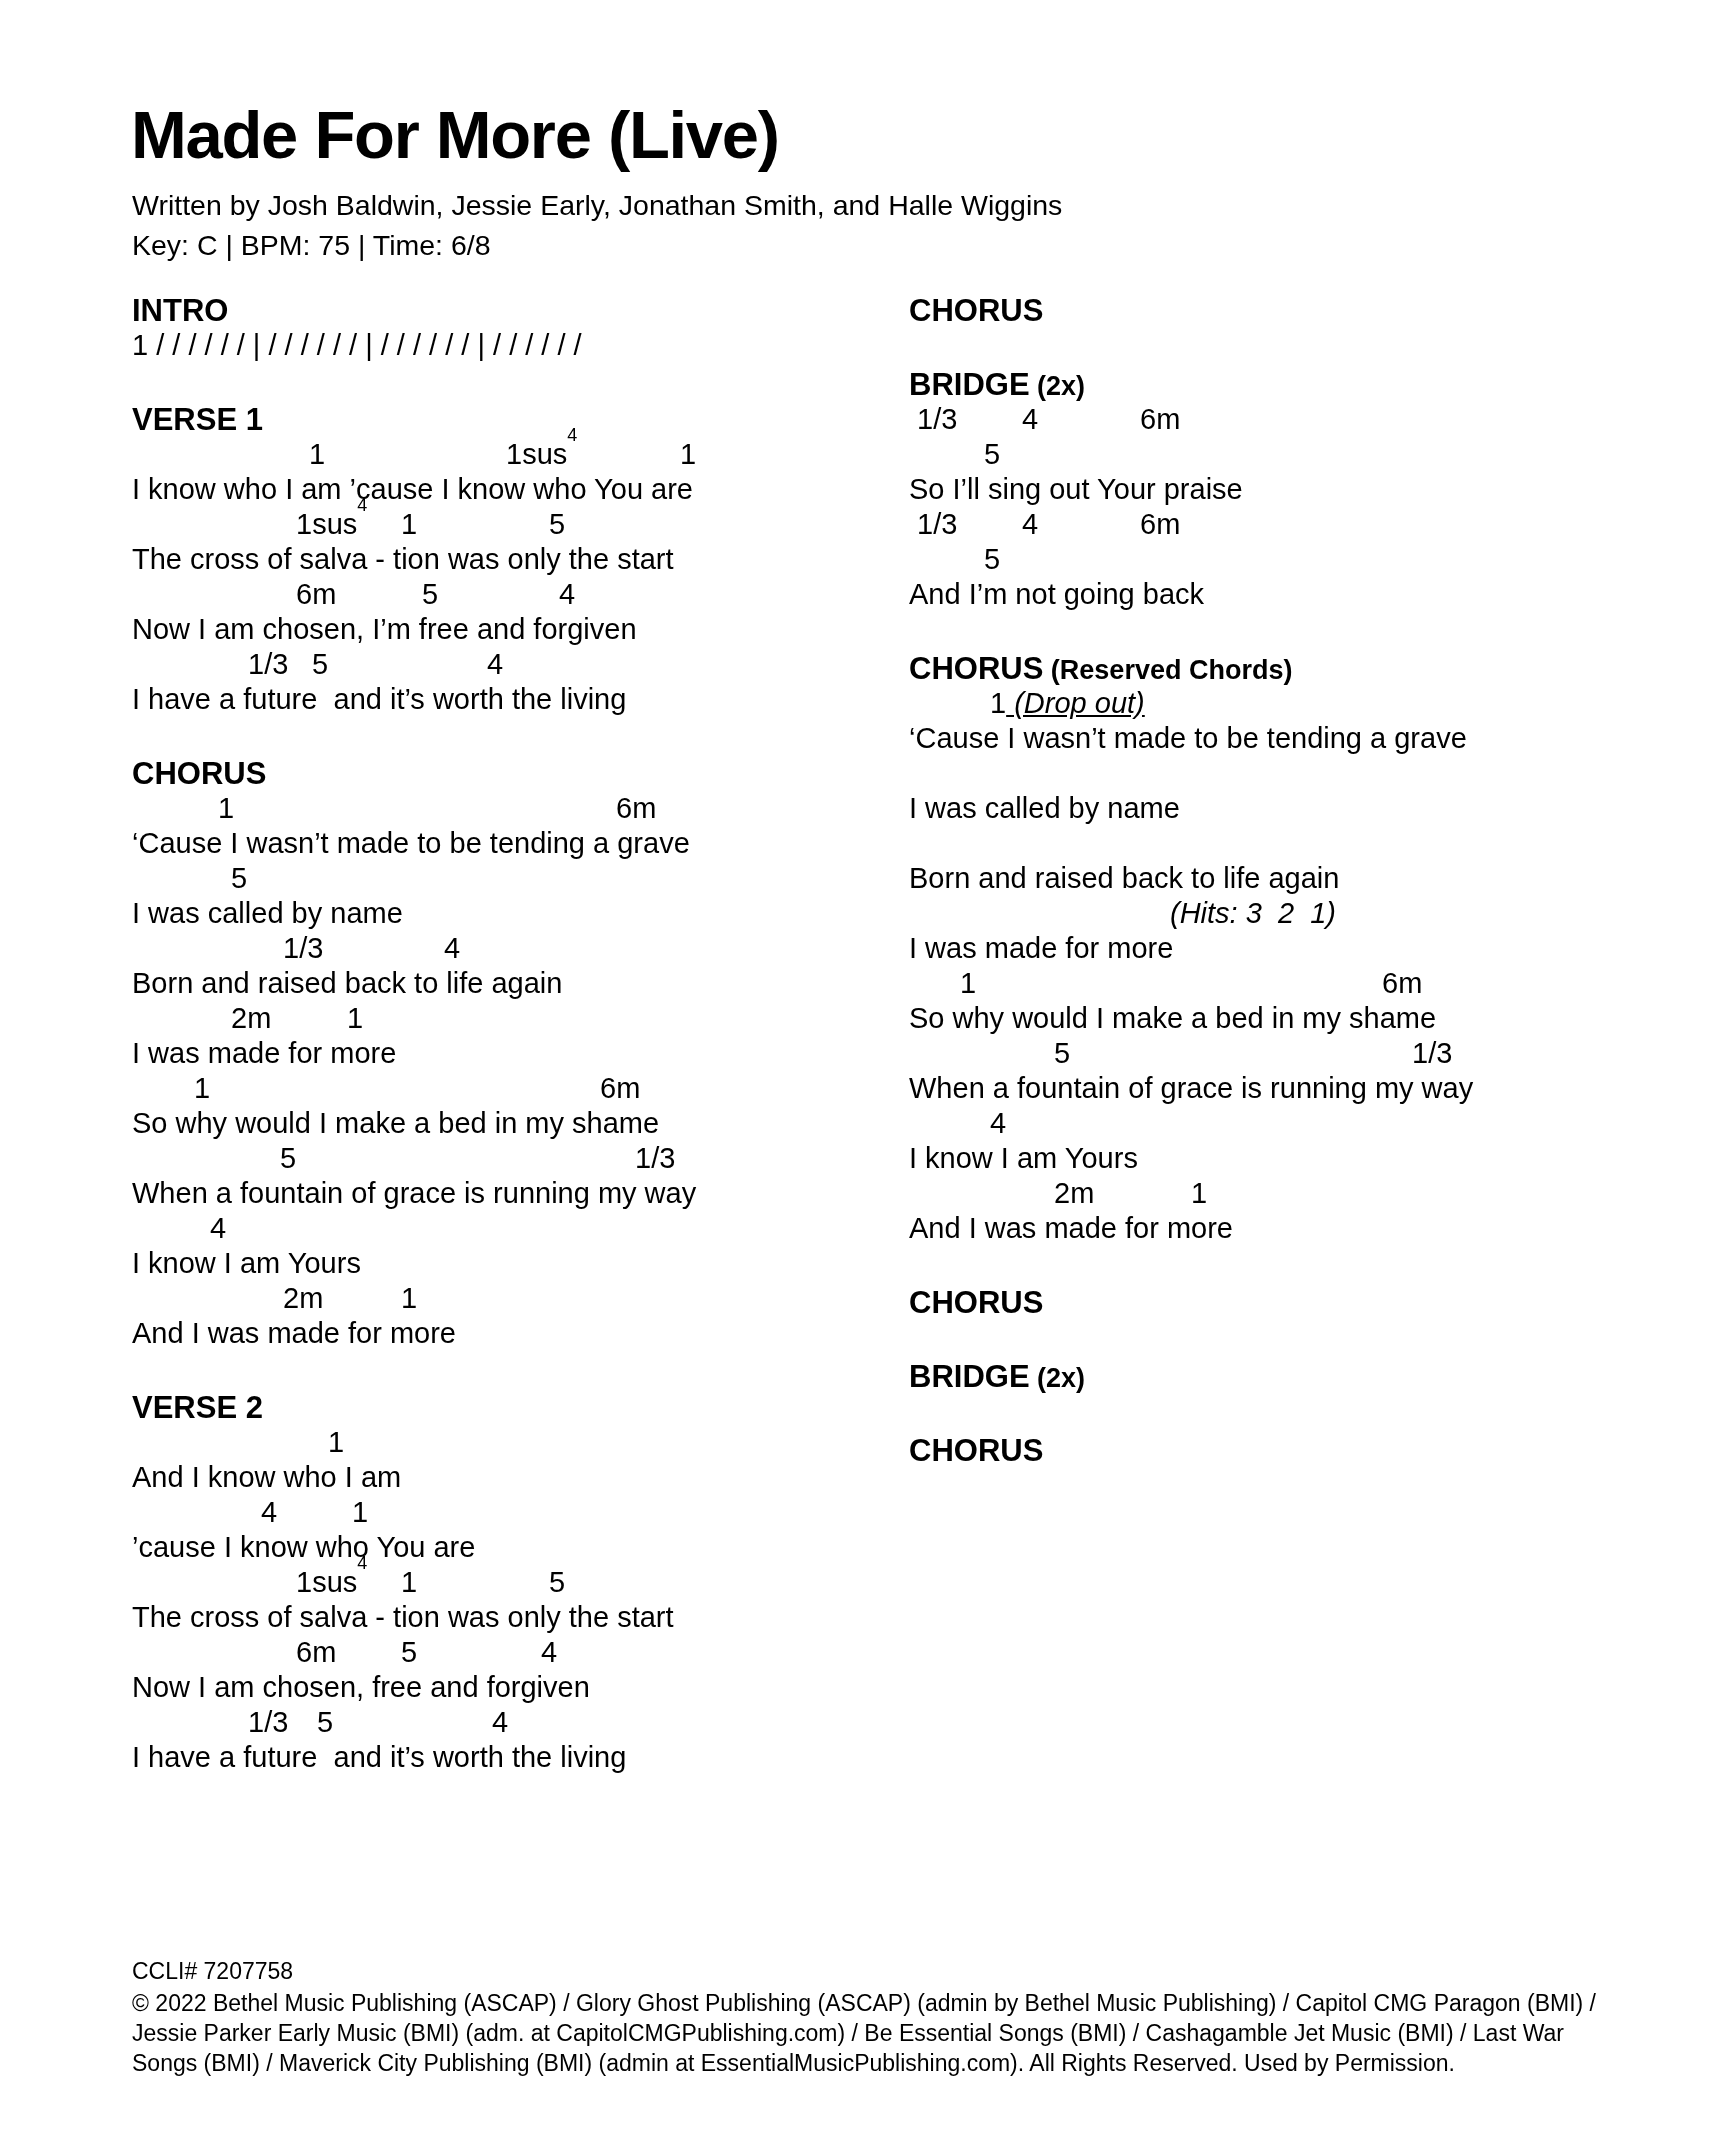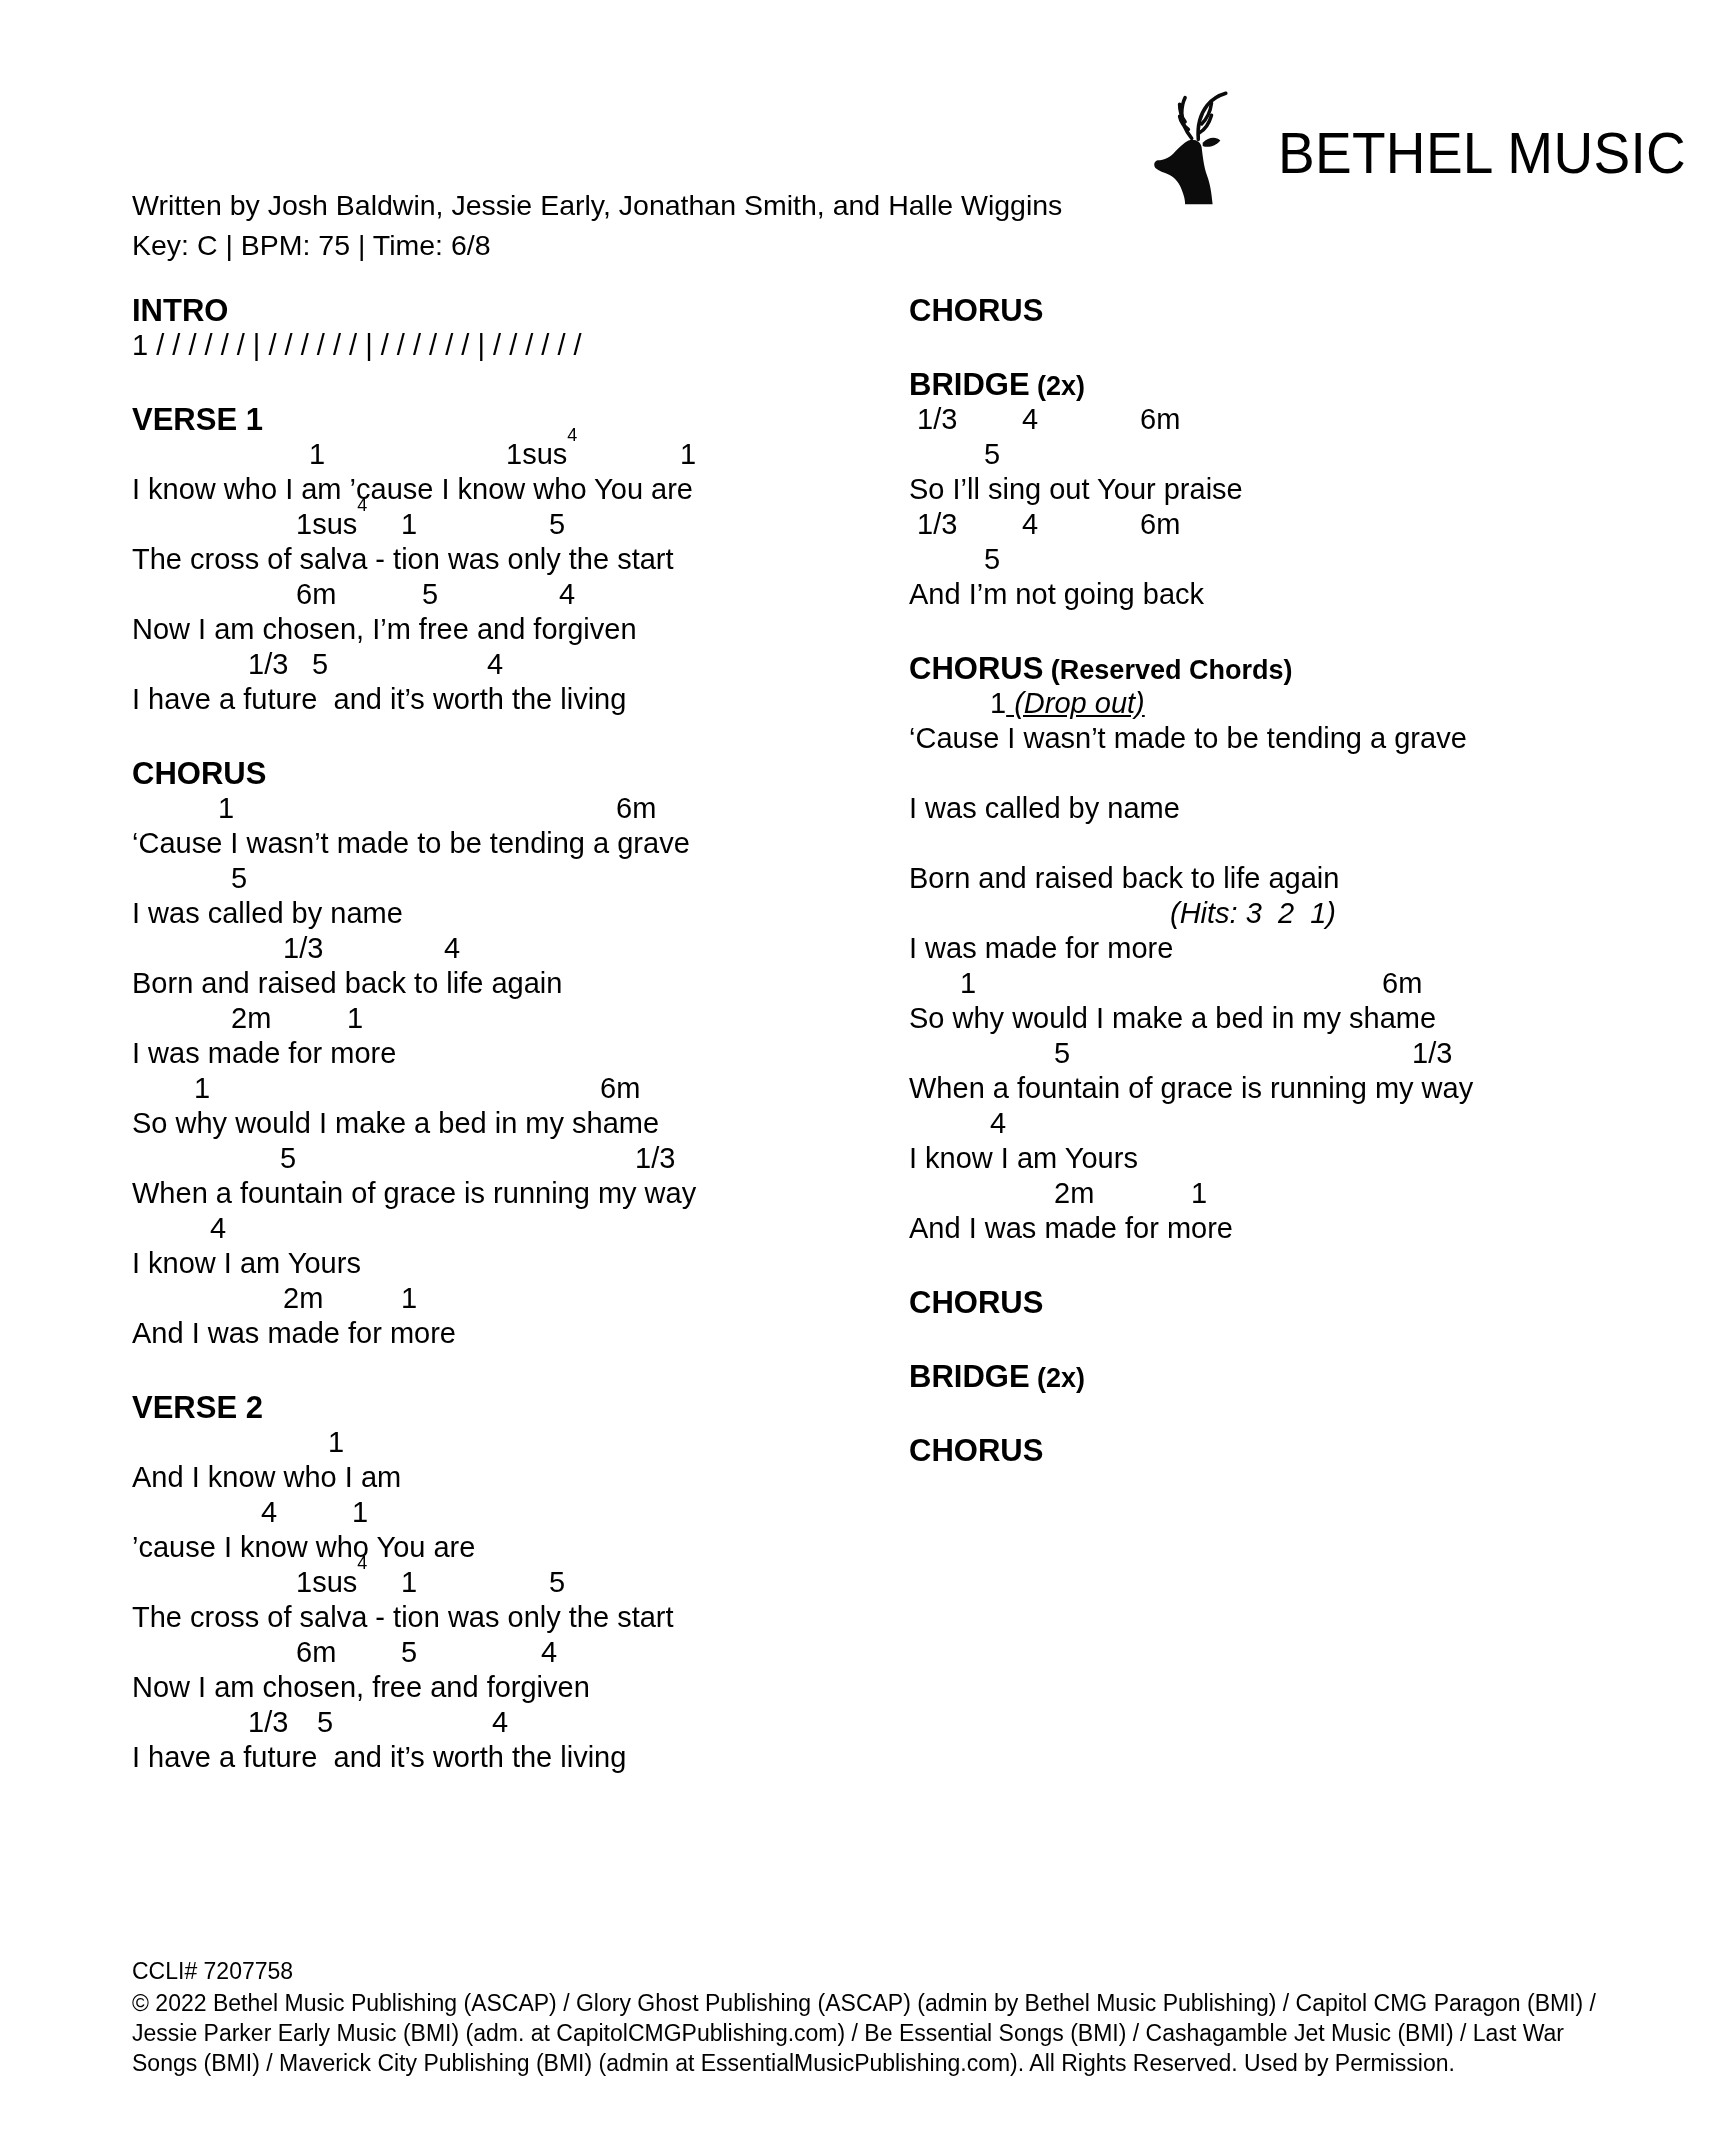--- a/index.html
+++ b/index.html
@@ -38,36 +38,22 @@
 
   
   .ccli{position:absolute;left:132px;top:1958px;margin:0;font-size:23px;white-space:pre;}
   .copyright{position:absolute;left:132px;top:1988px;margin:0;width:1484px;font-size:23px;line-height:30px;}
 </style>
 </head>
 <body>
 
 <div class="page">
 
-
-  <div class="logo">
-    <svg viewBox="0 0 100 106" aria-hidden="true">
-      <g stroke="#0b0b0b" stroke-width="3.2" fill="none" stroke-linecap="round">
-        <path d="M53,47 C52,36 54,25 61,16 C65,11 71,7 78,5"></path>
-        <path d="M56,33 C61,28 64,22 65,14"></path>
-        <path d="M54,41 C59,38 63,32 65,25"></path>
-        <path d="M47,46 C42,40 38,32 38,23 C38,18 39,13 41,9"></path>
-        <path d="M41,31 C38,27 36,21 36,15"></path>
-        <path d="M44,38 C40,35 37,31 36,26"></path>
-      </g>
-      <path fill="#0b0b0b" d="M44,48 C40,50 36,54 32,58 C28,63 22,66 16,66 C13,67 12,70 14,73 C17,76 22,77 26,79 C32,82 36,87 38,93 C40,98 41,102 41,106 L66,106 C65,96 64,88 61,80 C58,72 57,62 56,54 C55,49 50,46 44,48 Z"></path>
-      <path fill="#0b0b0b" d="M57,50 C62,45 69,44 73,48 C69,53 62,55 57,53 Z"></path>
-    </svg>
-    <span class="wordmark">BETHEL MUSIC</span>
-  </div>
+  <h1 class="title">Made For More (Live)</h1>
+
 
   <p class="byline">Written by Josh Baldwin, Jessie Early, Jonathan Smith, and Halle Wiggins</p>
   <p class="meta">Key: C | BPM: 75 | Time: 6/8</p>
 
   <main>
     <div class="col col-left" id="col-left">
         <section class="song-section">
           <div class="sec-heading"><span>INTRO</span></div>
           <div class="lyric-line">1 / / / / / / | / / / / / / | / / / / / / | / / / / / /</div>
         </section>

